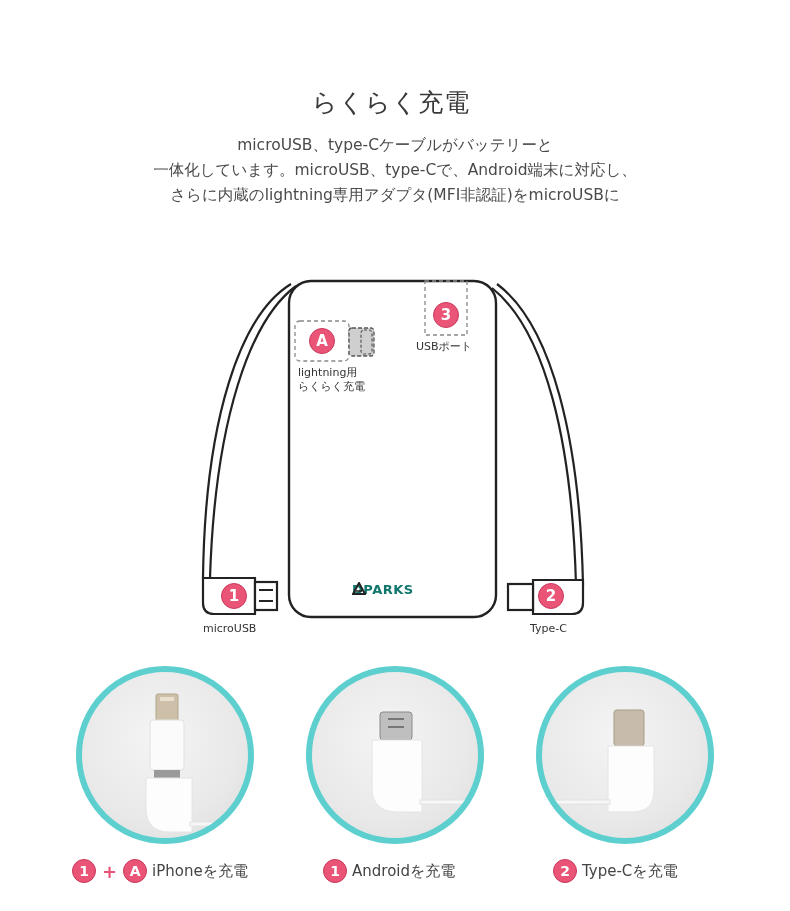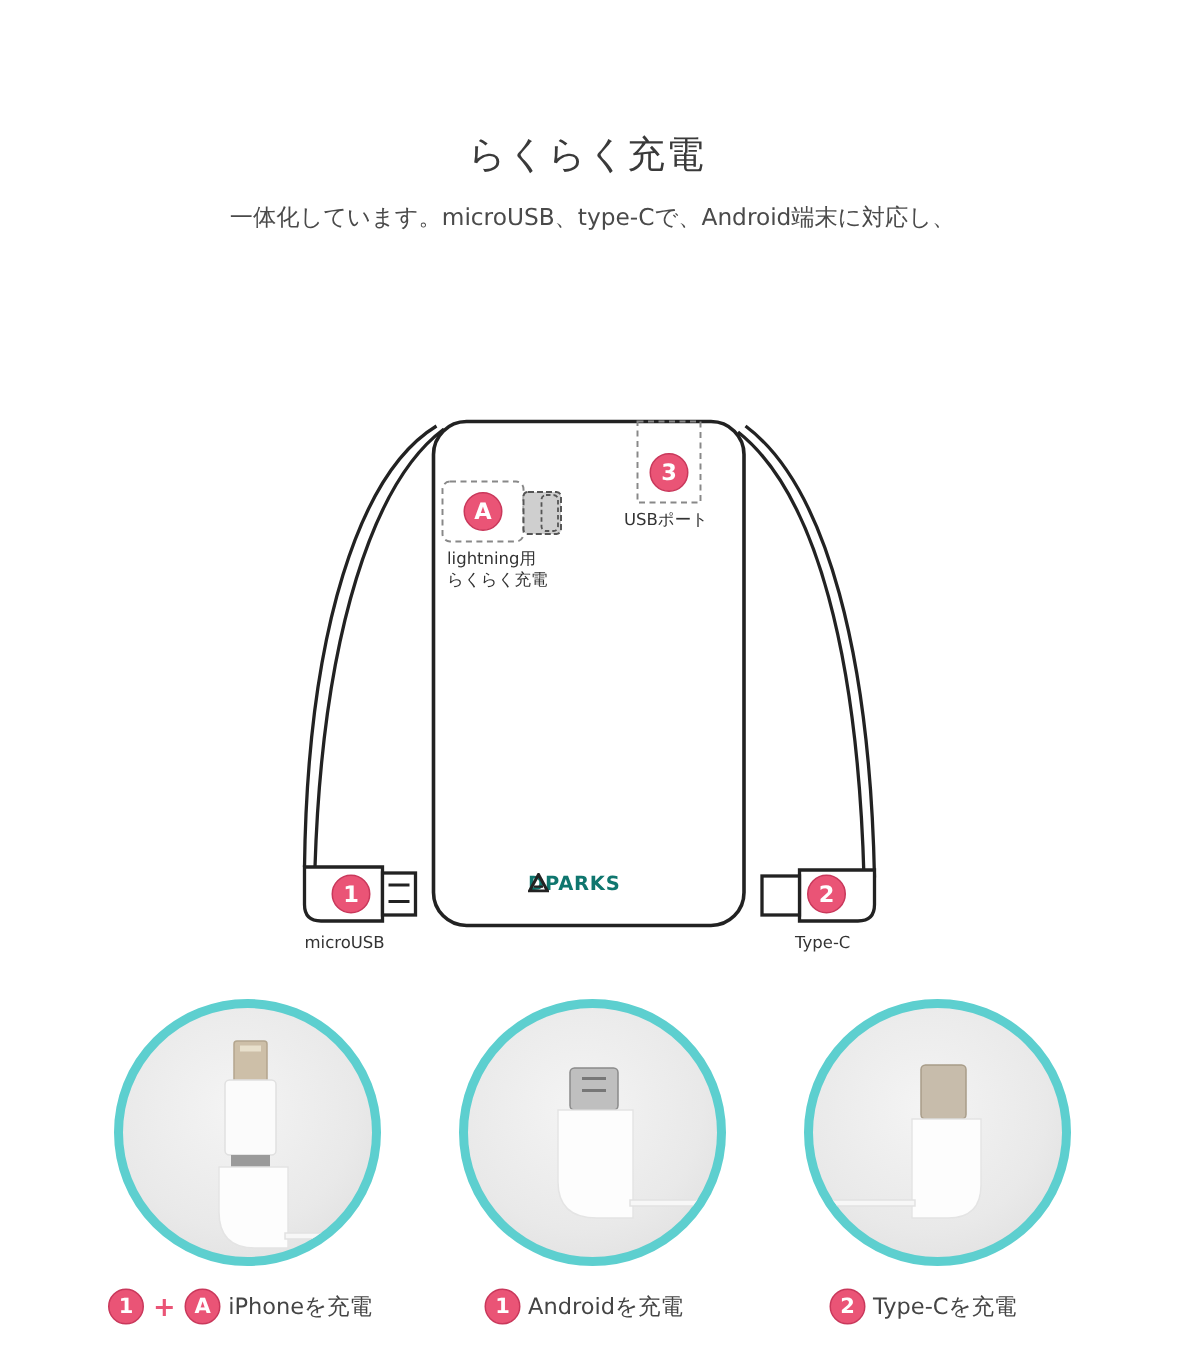--- a/index.html
+++ b/index.html
@@ -47,21 +47,23 @@
     font-size: 15px; color: #444; white-space: nowrap;
   }
   .caption .badge { position: static; width: 24px; height: 24px; font-size: 14px; }
   .plus { color: #ea5476; font-size: 18px; font-weight: bold; margin: 0 1px; }
 </style>
 </head>
 <body>
 
 <h1 class="title">らくらく充電</h1>
 <div class="desc">
+  <span>microUSB、type-Cケーブルがバッテリーと</span>
   <span>一体化しています。microUSB、type-Cで、Android端末に対応し、</span>
+  <span>さらに内蔵のlightning専用アダプタ(MFI非認証)をmicroUSBに</span>
 </div>
 
 <div class="diagram">
   <svg width="790" height="660" viewBox="0 0 790 660">
 
     <path d="M296 286 C 250 320, 215 420, 210 578" fill="none" stroke="#222" stroke-width="2.2"></path>
     <path d="M291 284 C 240 315, 205 420, 203 578" fill="none" stroke="#222" stroke-width="2.2"></path>
 
     <path d="M492 288 C 545 330, 572 440, 576 585" fill="none" stroke="#222" stroke-width="2.2"></path>
     <path d="M497 284 C 552 325, 580 440, 583 585" fill="none" stroke="#222" stroke-width="2.2"></path>

